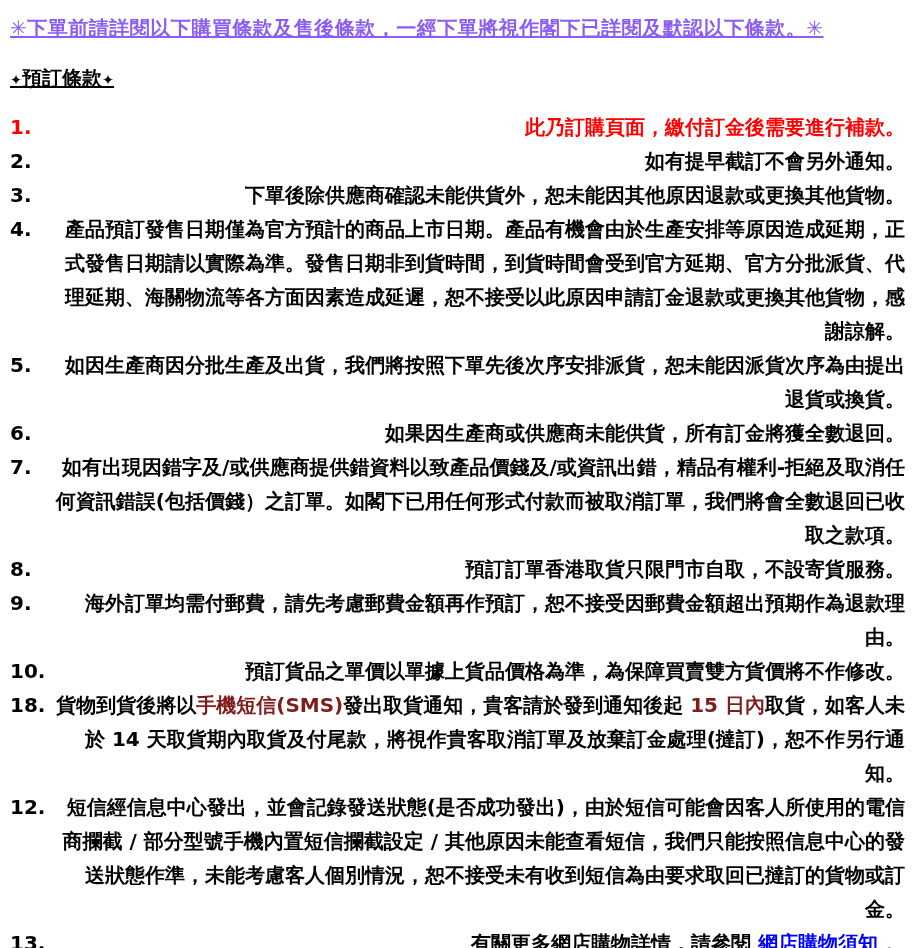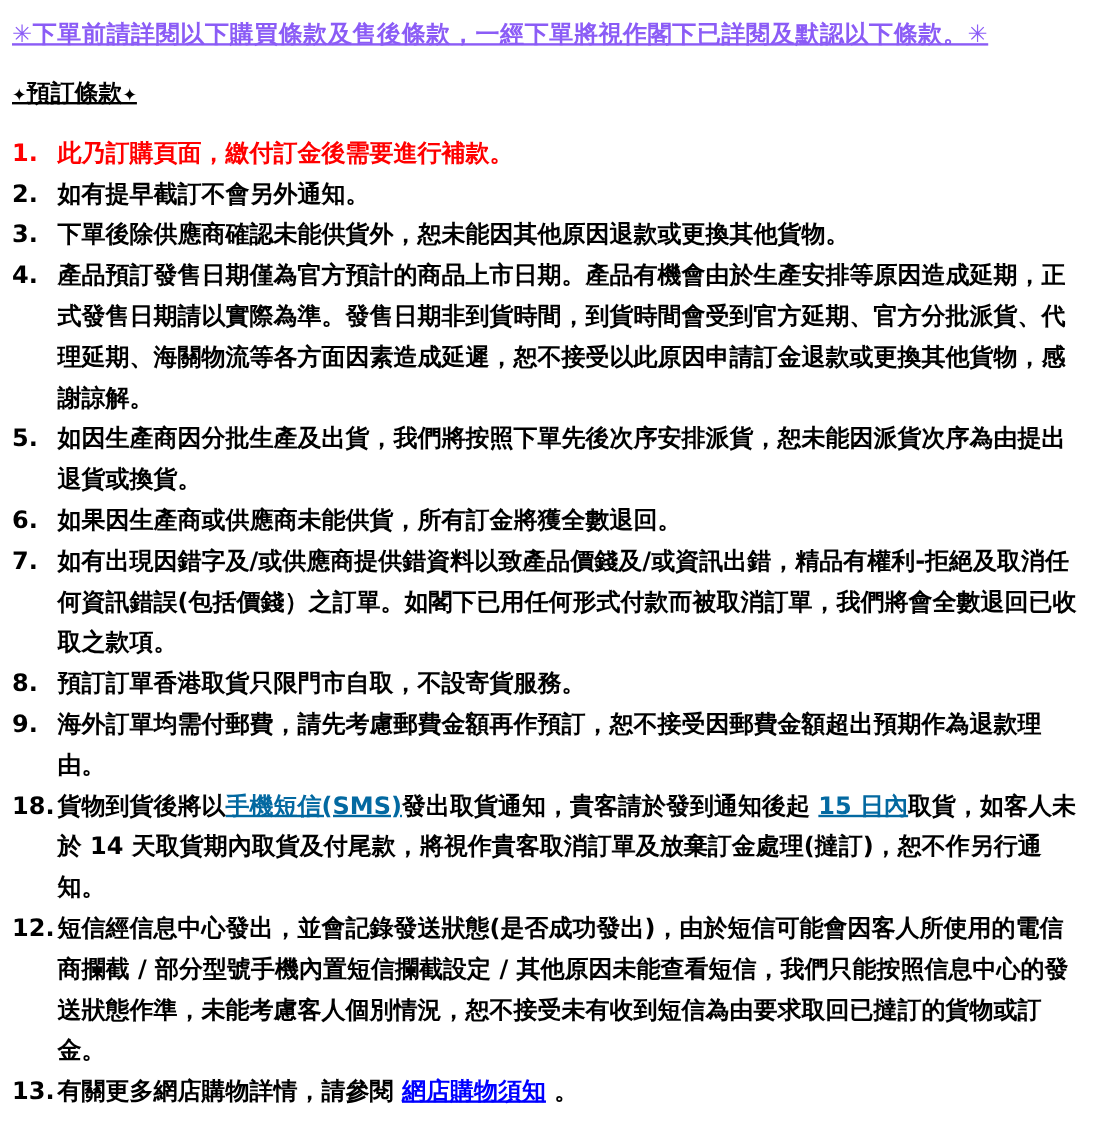--- a/index.html
+++ b/index.html
@@ -33,25 +33,25 @@
     align-items: flex-start;
     line-height: 34px;
   }
   .term-number {
     flex: 0 0 38px;
     width: 38px;
   }
   .term-content {
     flex: 1;
     min-width: 0;
+    text-align: right;
   }
   .term-item.red { color: #ff0000; }
   .seg-red-underline {
-    color: #0369a1;
-    text-decoration: underline;
+    color: #7f1d1d;
   }
   .seg-link {
     color: #0000ff;
     text-decoration: underline;
     cursor: pointer;
   }
 </style>
 </head>
 <body>
 
@@ -90,20 +90,24 @@
     </div>
     <div class="term-item">
       <span class="term-number">8.</span>
       <span class="term-content"><span>預訂訂單香港取貨只限門市自取，不設寄貨服務。</span></span>
     </div>
     <div class="term-item">
       <span class="term-number">9.</span>
       <span class="term-content"><span>海外訂單均需付郵費，請先考慮郵費金額再作預訂，恕不接受因郵費金額超出預期作為退款理由。</span></span>
     </div>
     <div class="term-item">
+      <span class="term-number">10.</span>
+      <span class="term-content"><span>預訂貨品之單價以單據上貨品價格為準，為保障買賣雙方貨價將不作修改。</span></span>
+    </div>
+    <div class="term-item">
       <span class="term-number">18.</span>
       <span class="term-content"><span>貨物到貨後將以</span><span class="seg-red-underline">手機短信(SMS)</span><span>發出取貨通知，貴客請於發到通知後起 </span><span class="seg-red-underline">15 日內</span><span>取貨，如客人未於 14 天取貨期內取貨及付尾款，將視作貴客取消訂單及放棄訂金處理(撻訂)，恕不作另行通知。</span></span>
     </div>
     <div class="term-item">
       <span class="term-number">12.</span>
       <span class="term-content"><span>短信經信息中心發出，並會記錄發送狀態(是否成功發出)，由於短信可能會因客人所使用的電信商攔截 / 部分型號手機內置短信攔截設定 / 其他原因未能查看短信，我們只能按照信息中心的發送狀態作準，未能考慮客人個別情況，恕不接受未有收到短信為由要求取回已撻訂的貨物或訂金。</span></span>
     </div>
     <div class="term-item">
       <span class="term-number">13.</span>
       <span class="term-content"><span>有關更多網店購物詳情，請參閱 </span><a class="seg-link">網店購物須知</a><span> 。</span></span>

